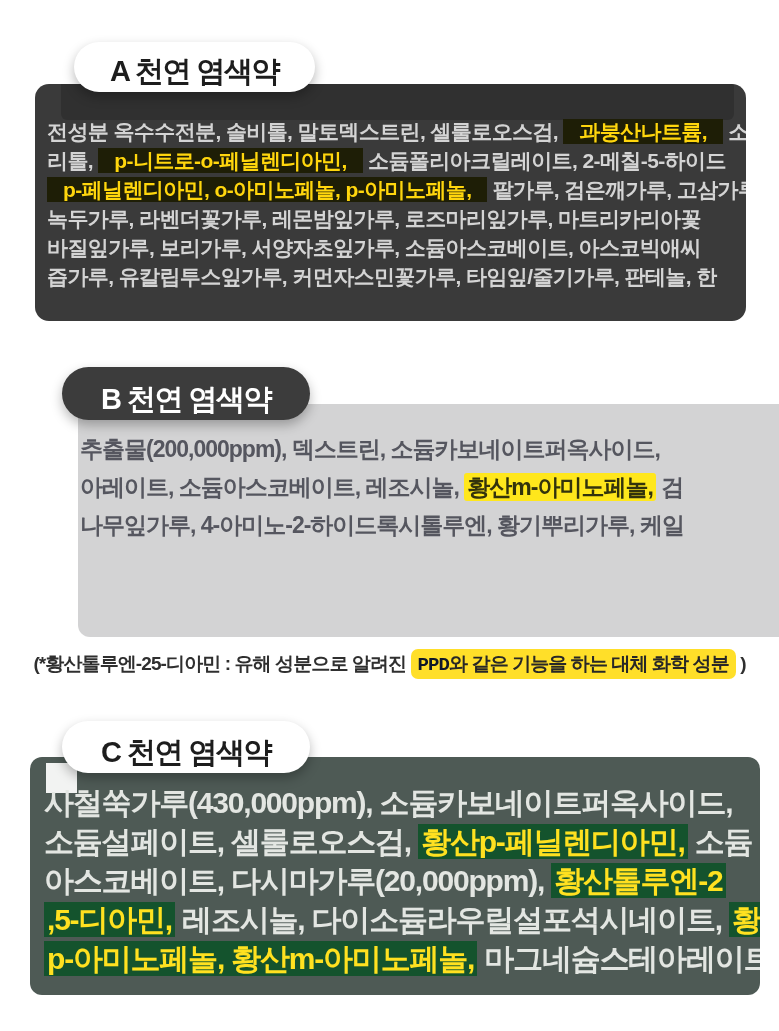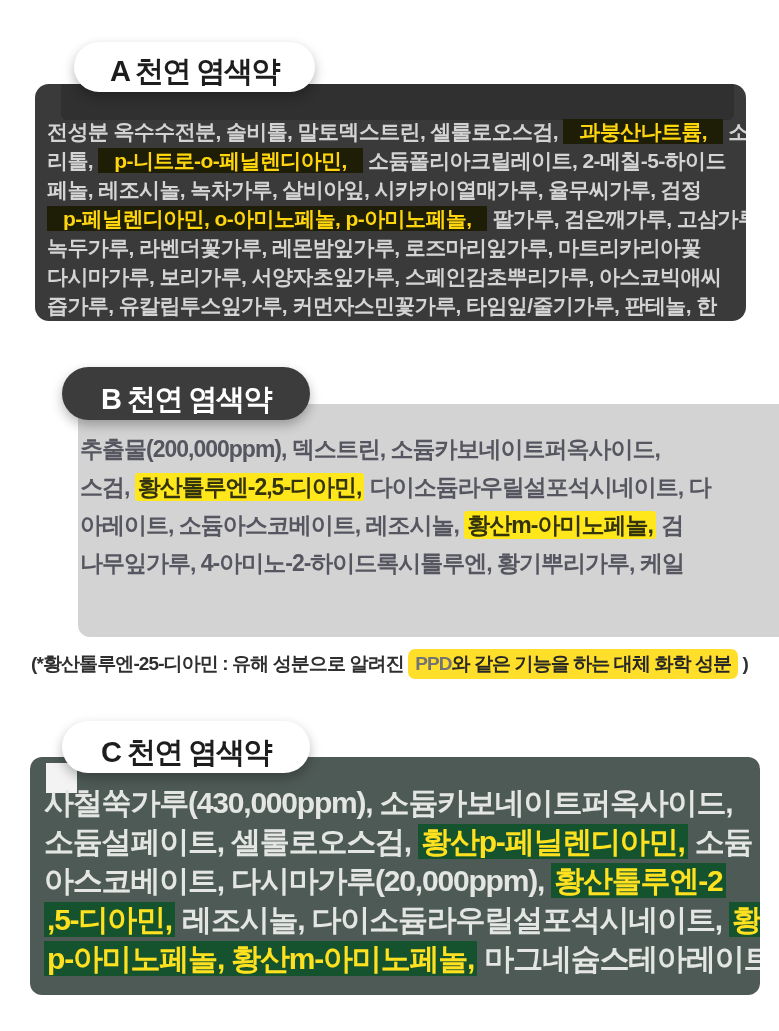--- a/index.html
+++ b/index.html
@@ -73,47 +73,45 @@
 
   
   #note {
     position:absolute; left:0; top:651px; width:779px; z-index:2;
     text-align:center;
     font-size:19px; font-weight:700; color:#2f2f2f; letter-spacing:-0.9px;
   }
   .note-hl {
     background:#ffdf29; border-radius:7px; padding:4px 7px 5px 7px; color:#272727;
   }
-  .ppd { color:#737373; }
+  .ppd { color:#0f172a;font-family:Liberation Mono, monospace; }
 </style>
 </head>
 <body>
 
 <div class="pill pill-white" id="pillA">
   <span>A 천연 염색약</span>
 </div>
 <div class="photo" id="photoA">
   <div class="lines" id="linesA">
       <div><span>전성분 옥수수전분, 솔비톨, 말토덱스트린, 셀룰로오스검, </span><span class="hlA">과붕산나트륨,</span><span> 소</span></div>
       <div><span>리톨, </span><span class="hlA">p-니트로-o-페닐렌디아민,</span><span> 소듐폴리아크릴레이트, 2-메칠-5-하이드</span></div>
-      <div><span>페놀, 레조시놀, 녹차가루, 살비아잎, 시카카이열매가루, 율무씨가루, 검정</span></div>
       <div><span class="hlA">p-페닐렌디아민, o-아미노페놀, p-아미노페놀,</span><span> 팥가루, 검은깨가루, 고삼가루</span></div>
       <div><span>녹두가루, 라벤더꽃가루, 레몬밤잎가루, 로즈마리잎가루, 마트리카리아꽃</span></div>
-      <div><span>다시마가루, 보리가루, 서양자초잎가루, 스페인감초뿌리가루, 아스코빅애씨</span></div>
+      <div><span>바질잎가루, 보리가루, 서양자초잎가루, 소듐아스코베이트, 아스코빅애씨</span></div>
       <div><span>즙가루, 유칼립투스잎가루, 커먼자스민꽃가루, 타임잎/줄기가루, 판테놀, 한</span></div>
     </div>
 </div>
 
 <div class="pill pill-dark" id="pillB">
   <span>B 천연 염색약</span>
 </div>
 <div class="photo" id="photoB">
   <div class="lines" id="linesB">
       <div><span>추출물(200,000ppm), 덱스트린, 소듐카보네이트퍼옥사이드,</span></div>
-      <div><span>스검, </span><span class="hlB">황산톨루엔-2,5-디아민,</span><span> 다이소듐라우릴설포석시네이트, 다</span></div>
       <div><span>아레이트, 소듐아스코베이트, 레조시놀, </span><span class="hlB">황산m-아미노페놀,</span><span> 검</span></div>
       <div><span>나무잎가루, 4-아미노-2-하이드록시톨루엔, 황기뿌리가루, 케일</span></div>
     </div>
 </div>
 
 <div id="note">
   <span>(*황산톨루엔-25-디아민 : 유해 성분으로 알려진 </span><span class="note-hl"><span class="ppd">PPD</span><span>와 같은 기능을 하는 대체 화학 성분</span></span><span> )</span>
 </div>
 
 <div class="pill pill-white" id="pillC">

